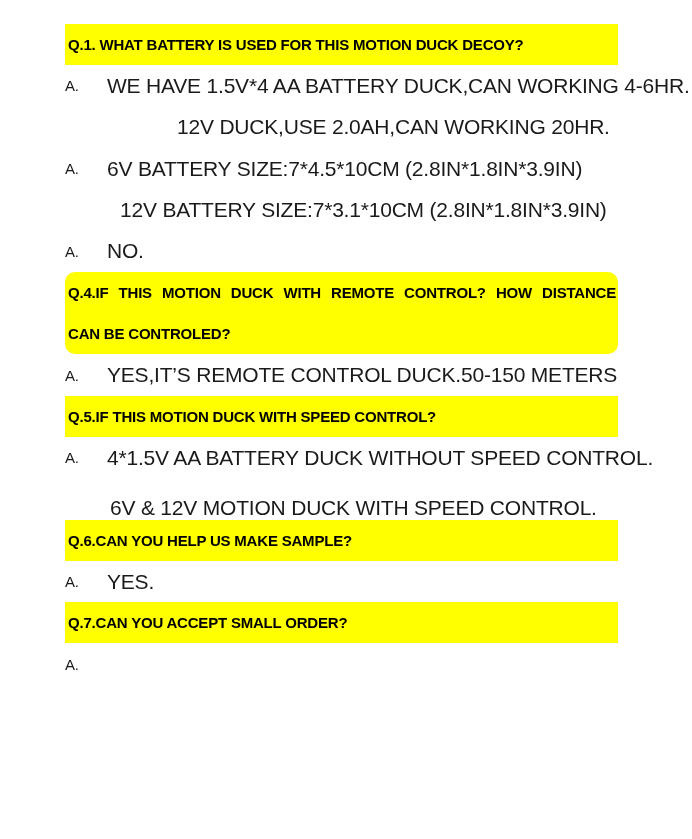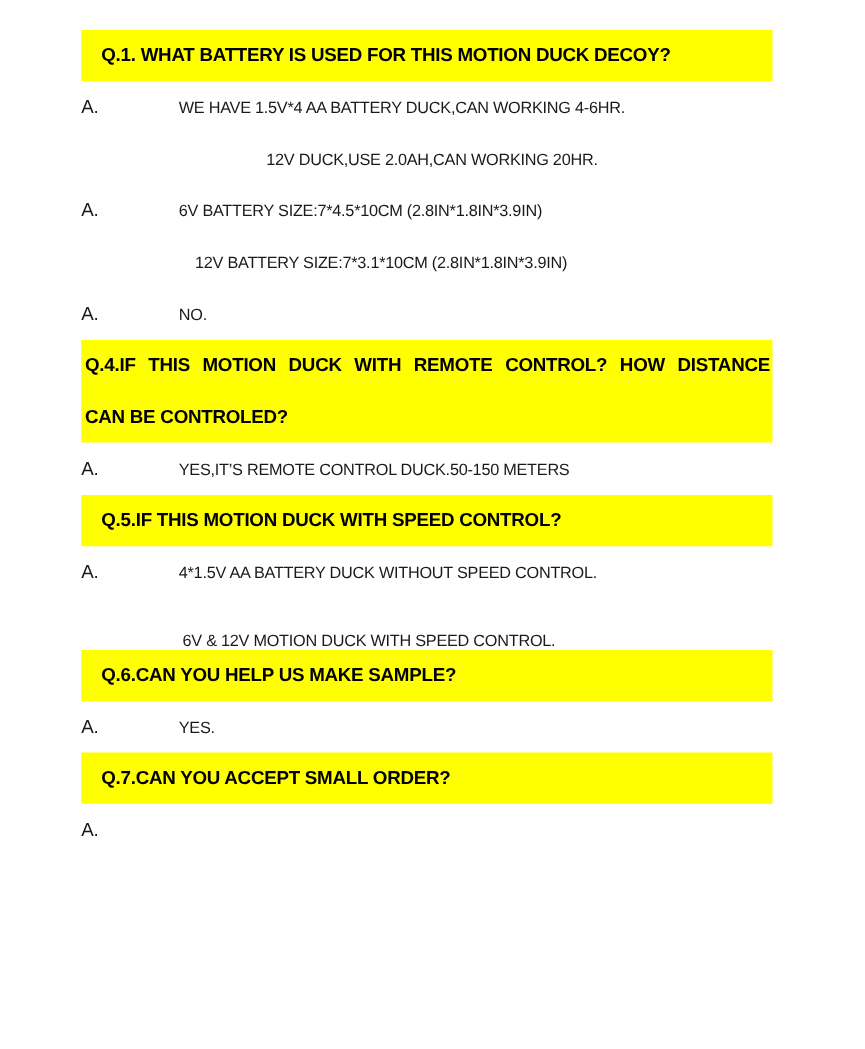--- a/index.html
+++ b/index.html
@@ -22,27 +22,28 @@
     width: 553px;
   }
   .row {
     height: var(--rh);
     display: flex;
     align-items: center;
   }
   
   .band {
     background: var(--highlight);
-    padding-left: 16px;
+    padding-left: 3px;
     padding-right: 2px;
   }
   .band-multi {
     background: var(--highlight);
     padding-left: 3px;
     padding-right: 2px;
+    border-radius: 10px;
   }
   .band-multi .qline {
     height: var(--rh);
     display: flex;
     align-items: center;
   }
   .q-text {
     font-weight: bold;
     font-size: 15px;
     letter-spacing: -0.2px;
@@ -58,25 +59,24 @@
   }
   
   .ans .prefix {
     font-size: 15px;
     letter-spacing: -0.2px;
     color: var(--a-color);
     width: 42px;
     flex: 0 0 42px;
   }
   .a-text {
-    font-size: 13px;
+    font-size: 21px;
     letter-spacing: -0.2px;
     color: var(--a-color);
     white-space: nowrap;
-    margin-left: 36px;
   }
   .indent-112 { padding-left: 112px; }
   .indent-55  { padding-left: 55px; }
   .indent-45  { padding-left: 45px; align-items: flex-end; }
 </style>
 </head>
 <body style="background: rgb(255, 255, 255);">
 
 <div class="doc">
 

